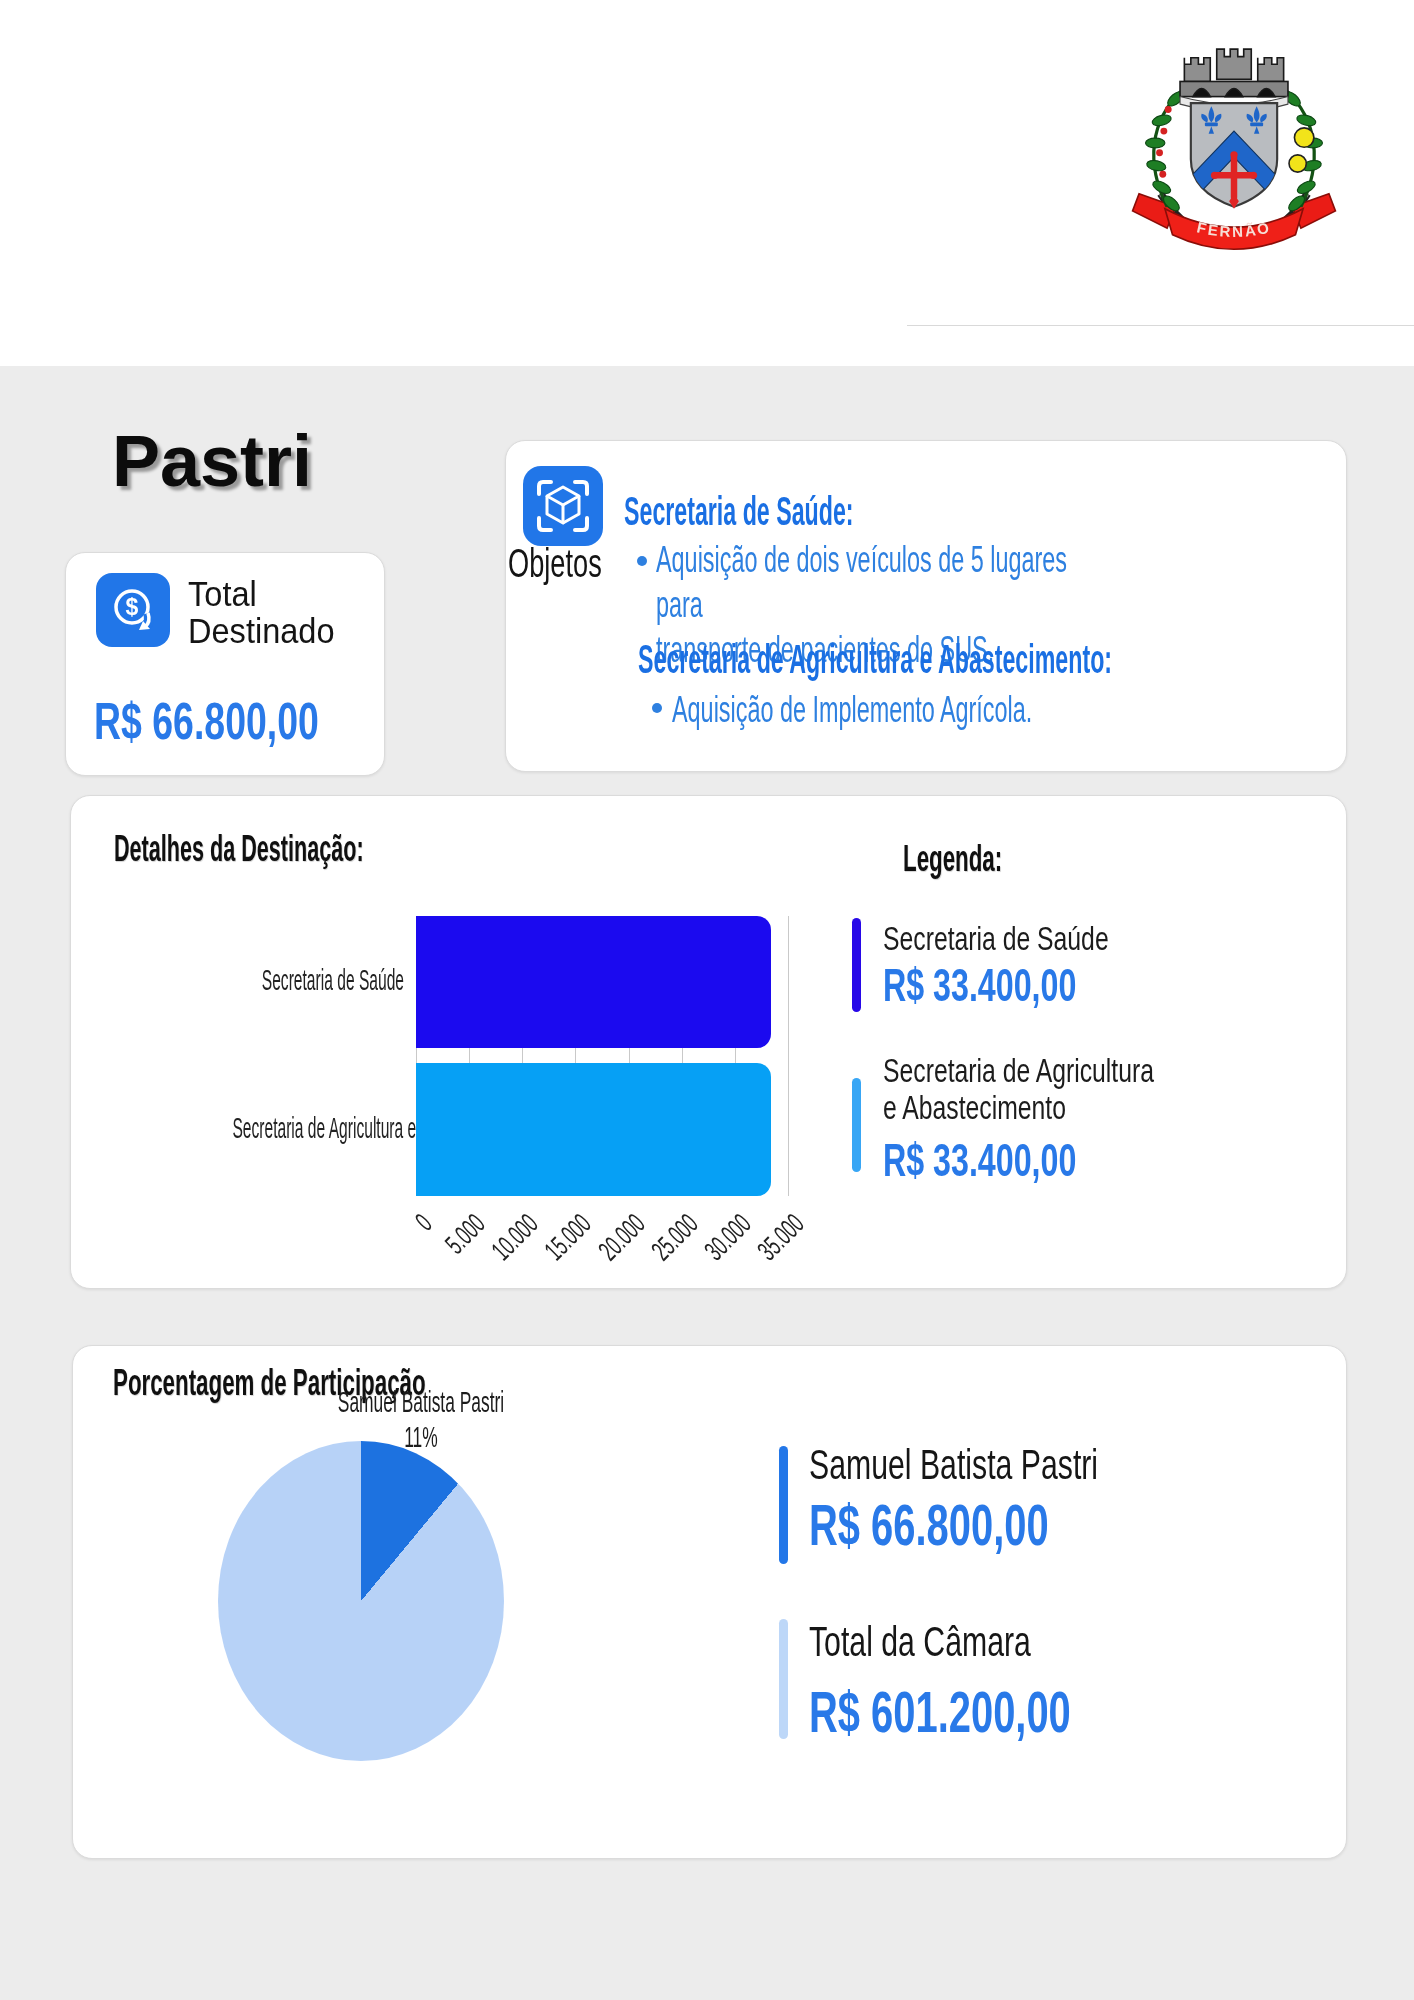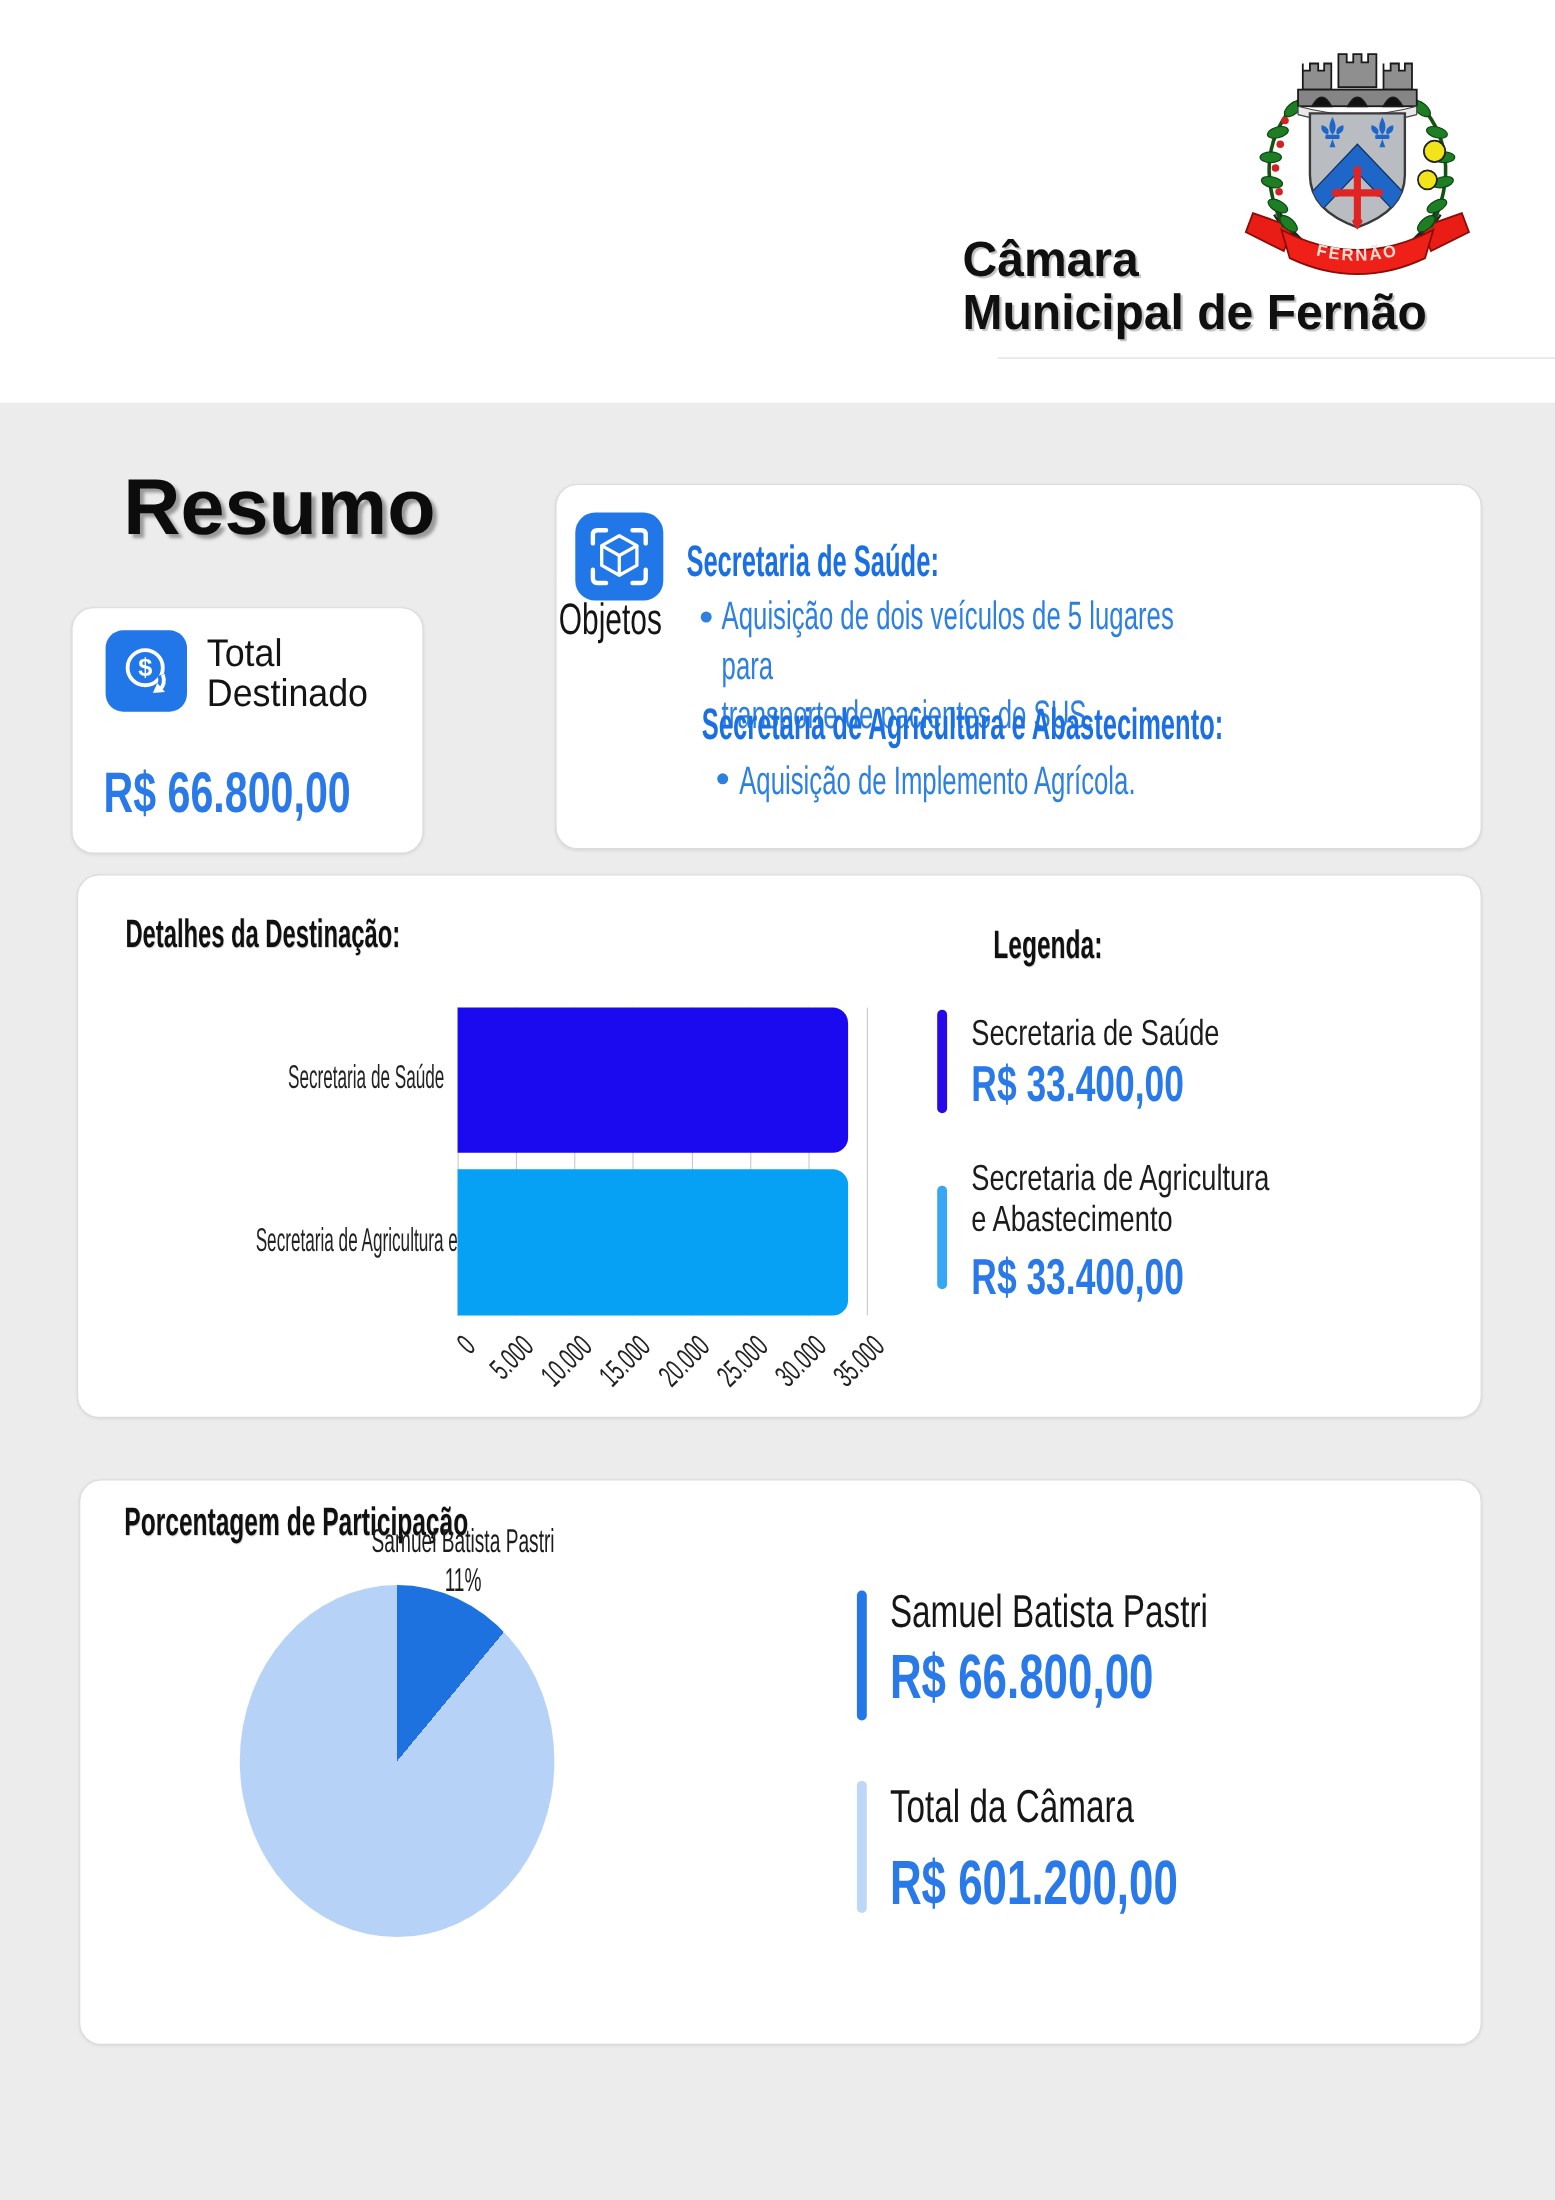--- a/index.html
+++ b/index.html
@@ -46,24 +46,20 @@
   .pie-label{position:absolute;text-align:center;font-size:30px;color:#1c1c1c;line-height:35px;}
   .part-bar{position:absolute;width:9px;border-radius:5px;}
   .part-label{position:absolute;font-size:42px;color:#161616;}
   .part-value{position:absolute;font-size:57px;}
 </style>
 </head>
 <body>
 
 <div id="header" class="abs">
 
-  <div id="org-block" class="abs">
-    <div class="cond o-left" style="--sx:0.97">Câmara</div>
-    <div class="cond o-left" style="--sx:0.97">Municipal de Fernão</div>
-  </div>
 
   <svg class="abs" style="left:1125px;top:34px" width="218" height="232" viewBox="0 0 200 215">
     <defs>
       <clipPath id="shieldClip">
         <path d="M60,64 h80 v52 q0,30 -40,44 q-40,-14 -40,-44 z"></path>
       </clipPath>
       <path id="ribbonPath" d="M48,178 Q100,198 152,178"></path>
     </defs>
 
     <g>
@@ -149,21 +145,21 @@
 
     <path d="M36,162 Q100,196 164,162 L157,186 Q100,213 43,186 Z" fill="#ef2018" stroke="#8a0d08" stroke-width="1.5"></path>
     <text font-size="14" font-weight="700" fill="#f6ded6" letter-spacing="2" font-family="Liberation Sans, sans-serif">
       <textPath href="#ribbonPath" startOffset="50%" text-anchor="middle">FERNÃO</textPath>
     </text>
   </svg>
 
   <div id="panel-divider" class="abs"></div>
 </div>
 
-<div id="resumo" class="abs">Resumo</div>
+<div id="resumo" class="abs">Pastri</div>
 
 <div class="card" style="left:65px;top:552px;width:318px;height:222px">
   <div class="icon-tile" style="left:30px;top:20px;width:74px;height:74px">
     <svg width="74" height="74" viewBox="0 0 74 74">
       <circle cx="36" cy="34" r="16" stroke="#fff" stroke-width="3.5" fill="none"></circle>
       <text x="36" y="42" text-anchor="middle" font-size="23" font-weight="700" fill="#fff" font-family="Liberation Sans, sans-serif">$</text>
       <path d="M52,40 q3,9 -3,14" stroke="#2176E8" stroke-width="10" fill="none"></path>
       <path d="M52,40 q3,9 -3,14" stroke="#fff" stroke-width="3.5" fill="none"></path>
       <polygon points="43,57 54,56 47,48" fill="#fff"></polygon>
     </svg>

